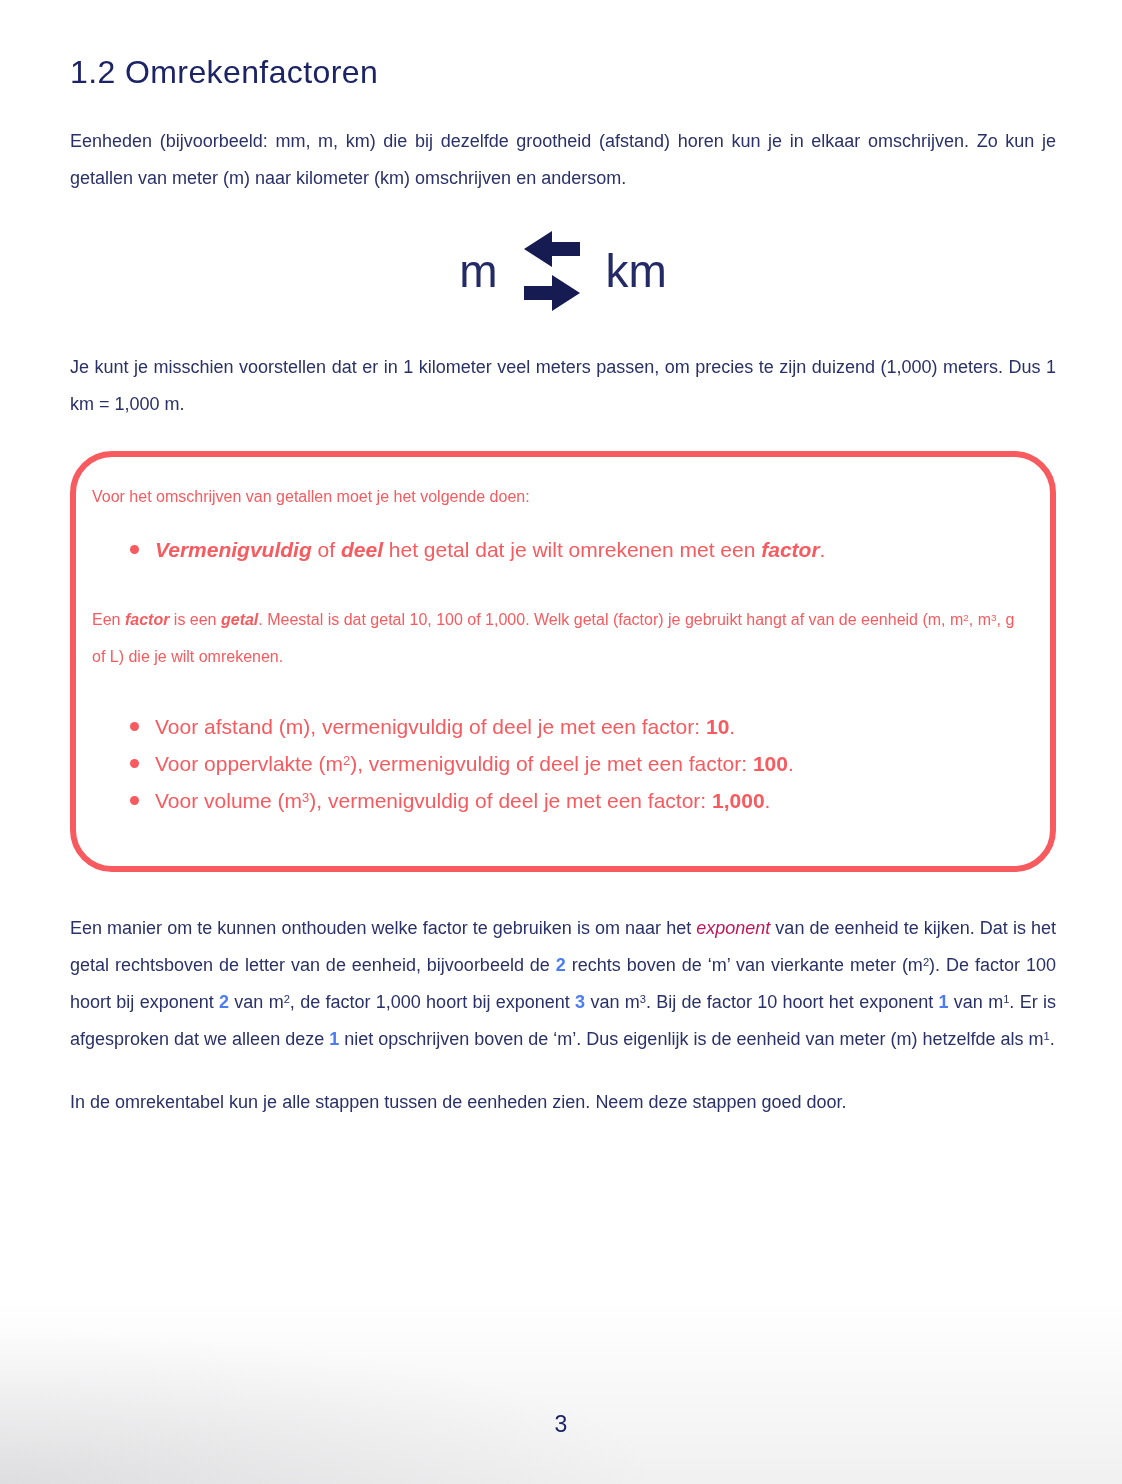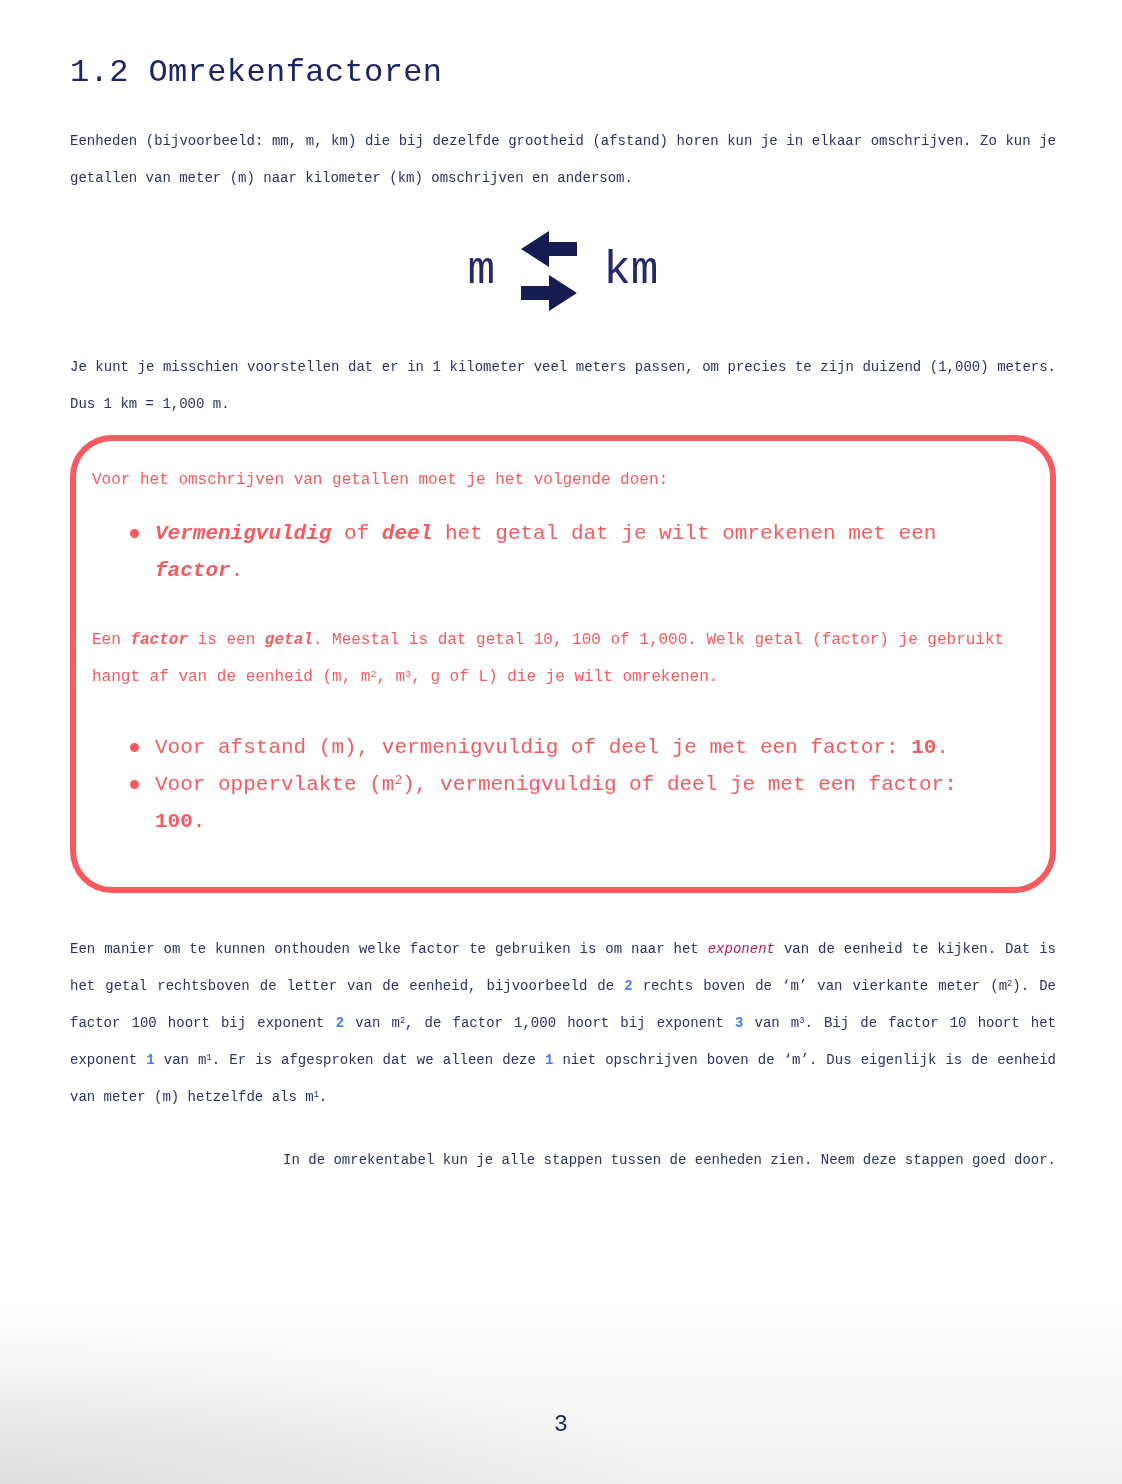--- a/index.html
+++ b/index.html
@@ -1,41 +1,41 @@
 <!DOCTYPE html>
 <html><head>
 <meta charset="utf-8">
 <style>
   html,body{margin:0;padding:0;background:#ffffff;}
   .page{
     position:relative;
     width:1122px;height:1484px;
     background:#ffffff;
-    font-family:Liberation Mono, monospace;
+    font-family:Liberation Sans, sans-serif;
     color:#2a3168;
     overflow:hidden;
   }
   .content{padding:54px 66px 0 70px;}
 
   .section-heading{
     font-size:32px;
     font-weight:normal;
     color:#1c2466;
     letter-spacing:.4px;
     margin:0 0 32px 0;
   }
 
   .body-text{
-    font-size:14px;
+    font-size:18px;
     line-height:37px;
     margin:0;
     text-align:justify;
   }
   .p1{margin-bottom:20px;}
-  .p2{margin-bottom:12px;}
+  .p2{margin-bottom:28px;}
 
   .diagram{
     height:108px;
     display:flex;
     align-items:center;
     justify-content:center;
     gap:26px;
     margin:8px 0 24px 0;
   }
   .unit-label{
@@ -70,21 +70,21 @@
   .callout li::before{
     content:"";
     position:absolute;
     left:22px;top:14px;
     width:9px;height:9px;
     border-radius:50%;
     background:#f75a5f;
   }
 
   .exponent-p{margin-bottom:26px;}
-  .closing-p{text-align:right;}
+  .closing-p{text-align:left;}
 
   
   .rt-b{font-weight:bold;}
   .rt-bi{font-weight:bold;font-style:italic;}
   .rt-sup{font-size:.62em;position:relative;top:-.45em;line-height:0;}
   .rt-accent-b{color:#4b7df0;font-weight:bold;}
   .rt-accent-i{color:#be185d;font-style:italic;}
 
   .page-footer{
     position:absolute;
@@ -133,20 +133,21 @@
 
     <div class="callout">
       <p>Voor het omschrijven van getallen moet je het volgende doen:</p>
       <ul>
         <li><span class="rt-bi">Vermenigvuldig</span><span> of </span><span class="rt-bi">deel</span><span> het getal dat je wilt omrekenen met een </span><span class="rt-bi">factor</span><span>.</span></li>
       </ul>
       <p class="gap-top"><span>Een </span><span class="rt-bi">factor</span><span> is een </span><span class="rt-bi">getal</span><span>. Meestal is dat getal 10, 100 of 1,000. Welk getal (factor) je gebruikt hangt af van de eenheid (m, m</span><span class="rt-sup">2</span><span>, m</span><span class="rt-sup">3</span><span>, g of L) die je wilt omrekenen.</span></p>
       <ul class="gap-top">
         <li><span>Voor afstand (m), vermenigvuldig of deel je met een factor: </span><span class="rt-b">10</span><span>.</span></li>
         <li><span>Voor oppervlakte (m</span><span class="rt-sup">2</span><span>), vermenigvuldig of deel je met een factor: </span><span class="rt-b">100</span><span>.</span></li>
+        <li><span>Voor volume (m</span><span class="rt-sup">3</span><span>), vermenigvuldig of deel je met een factor: </span><span class="rt-b">1,000</span><span>.</span></li>
       </ul>
     </div>
 
     <p class="body-text exponent-p"><span>Een manier om te kunnen onthouden welke factor te gebruiken is om naar het </span><span class="rt-accent-i">exponent</span><span> van de eenheid te kijken. Dat is het getal rechtsboven de letter van de eenheid, bijvoorbeeld de </span><span class="rt-accent-b">2</span><span> rechts boven de ‘m’ van vierkante meter (m</span><span class="rt-sup">2</span><span>). De factor 100 hoort bij exponent </span><span class="rt-accent-b">2</span><span> van m</span><span class="rt-sup">2</span><span>, de factor 1,000 hoort bij exponent </span><span class="rt-accent-b">3</span><span> van m</span><span class="rt-sup">3</span><span>. Bij de factor 10 hoort het exponent </span><span class="rt-accent-b">1</span><span> van m</span><span class="rt-sup">1</span><span>. Er is afgesproken dat we alleen deze </span><span class="rt-accent-b">1</span><span> niet opschrijven boven de ‘m’. Dus eigenlijk is de eenheid van meter (m) hetzelfde als m</span><span class="rt-sup">1</span><span>.</span></p>
 
     <p class="body-text closing-p">In de omrekentabel kun je alle stappen tussen de eenheden zien. Neem deze stappen goed door.</p>
 
   </div>
 
   <div class="page-footer">

